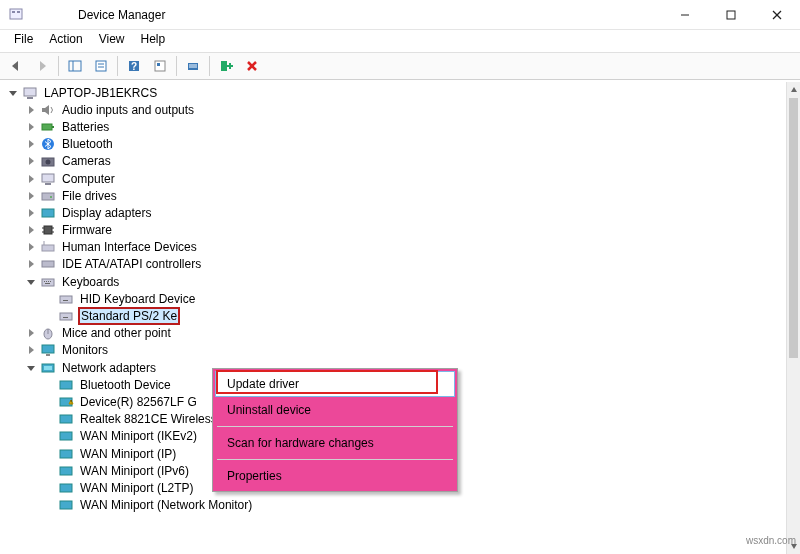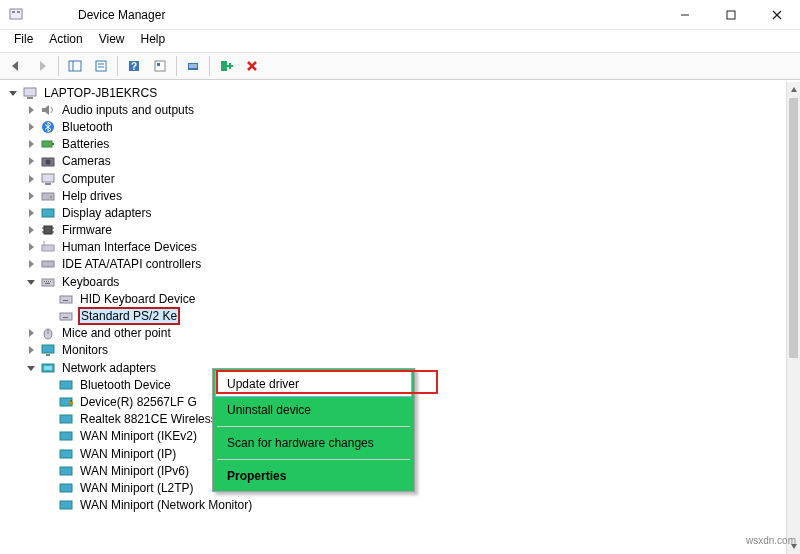--- a/index.html
+++ b/index.html
@@ -16,21 +16,21 @@
   .tool-sep { width: 1px; height: 20px; background: #d0d0d0; margin: 0 2px; }
   .tree { position: absolute; top: 82px; bottom: 0; left: 0; right: 14px; overflow: hidden; padding: 2px 0 0 4px; text-align: center; }
   .row { display: flex; align-items: center; height: 17.2px; white-space: nowrap; }
   .expander { width: 14px; height: 14px; display: flex; align-items: center; justify-content: center; margin-right: 2px; }
   .indent-1 { padding-left: 2px; }
   .indent-2 { padding-left: 20px; }
   .indent-3 { padding-left: 38px; }
   .devicon { width: 16px; height: 16px; margin-right: 4px; display: inline-flex; align-items: center; justify-content: center; }
   .label { font-size: 12px; color: #000; padding: 0 2px; }
   .sel .label { background: #cde8ff; border: 2px solid #b91c1c; padding: 0 1px; }
-  .ctx-menu { position: absolute; left: 212px; top: 368px; width: 203px; background: #22c55e; border: 1px solid #a0a0a0; box-shadow: 3px 3px 3px rgba(0,0,0,.25); padding: 2px; z-index: 10; }
+  .ctx-menu { position: absolute; left: 212px; top: 368px; width: 246px; background: #ec4899; border: 1px solid #a0a0a0; box-shadow: 3px 3px 3px rgba(0,0,0,.25); padding: 2px; z-index: 10; }
   .ctx-item { padding: 6px 12px; font-size: 12px; display: flex; align-items: center; }
   .ctx-item.hover { background: #fff; border: 1px solid #7ab7e8; padding: 5px 11px; }
   .ctx-sep { height: 1px; background: #d0d0d0; margin: 3px 2px; }
   .highlight-box { position: absolute; border: 2px solid #d22; left: 216px; top: 370px; width: 222px; height: 24px; z-index: 11; pointer-events: none; }
   .scrollbar { position: absolute; right: 0; top: 82px; bottom: 0; width: 14px; background: #f0f0f0; border-left: 1px solid #e0e0e0; }
   .sb-arrow { height: 16px; display:flex; align-items:center; justify-content:center; color:#666; }
   .sb-thumb { position:absolute; top:16px; left:2px; right:2px; height: 260px; background:#c8c8c8; }
   .watermark { position: absolute; right: 4px; bottom: 8px; font-size: 10px; color: #888; text-align: center; }
 </style>
 </head>
@@ -165,50 +165,50 @@
     </div>
 
   <div class="row indent-2">
       <span class="expander">
         <svg width="10" height="10">
           <polygon points="3,1 8,5 3,9" fill="#888"></polygon>
         </svg>
       </span>
       <span class="devicon">
         <svg width="16" height="16">
+          <rect x="2" y="5" width="10" height="6" fill="#5a5" stroke="#383"></rect>
+          <rect x="12" y="7" width="2" height="2" fill="#383"></rect>
+        </svg>
+      </span>
+      <span class="label">Batteries</span>
+    </div>
+
+  <div class="row indent-2">
+      <span class="expander">
+        <svg width="10" height="10">
+          <polygon points="3,1 8,5 3,9" fill="#888"></polygon>
+        </svg>
+      </span>
+      <span class="devicon">
+        <svg width="16" height="16">
           <circle cx="8" cy="8" r="6" fill="#2b7de0"></circle>
           <path d="M8 3 L11 5.5 L8 8 L11 10.5 L8 13 L8 3 M5 5.5 L8 8 M5 10.5 L8 8" stroke="#fff" stroke-width="1" fill="none"></path>
         </svg>
       </span>
       <span class="label">Bluetooth</span>
     </div>
 
   <div class="row indent-2">
       <span class="expander">
         <svg width="10" height="10">
           <polygon points="3,1 8,5 3,9" fill="#888"></polygon>
         </svg>
       </span>
       <span class="devicon">
         <svg width="16" height="16">
-          <rect x="2" y="5" width="10" height="6" fill="#5a5" stroke="#383"></rect>
-          <rect x="12" y="7" width="2" height="2" fill="#383"></rect>
-        </svg>
-      </span>
-      <span class="label">Batteries</span>
-    </div>
-
-  <div class="row indent-2">
-      <span class="expander">
-        <svg width="10" height="10">
-          <polygon points="3,1 8,5 3,9" fill="#888"></polygon>
-        </svg>
-      </span>
-      <span class="devicon">
-        <svg width="16" height="16">
           <rect x="2" y="5" width="12" height="8" fill="#778" stroke="#556"></rect>
           <circle cx="8" cy="9" r="2.5" fill="#445"></circle>
         </svg>
       </span>
       <span class="label">Cameras</span>
     </div>
 
   <div class="row indent-2">
       <span class="expander">
         <svg width="10" height="10">
@@ -229,21 +229,21 @@
         <svg width="10" height="10">
           <polygon points="3,1 8,5 3,9" fill="#888"></polygon>
         </svg>
       </span>
       <span class="devicon">
         <svg width="16" height="16">
           <rect x="2" y="5" width="12" height="7" fill="#bbc" stroke="#889"></rect>
           <circle cx="11" cy="9" r="1" fill="#5a5"></circle>
         </svg>
       </span>
-      <span class="label">Help drives</span>
+      <span class="label">File drives</span>
     </div>
 
   <div class="row indent-2">
       <span class="expander">
         <svg width="10" height="10">
           <polygon points="3,1 8,5 3,9" fill="#888"></polygon>
         </svg>
       </span>
       <span class="devicon">
         <svg width="16" height="16">
@@ -474,21 +474,21 @@
       <span>Update driver</span>
     </div>
   <div class="ctx-item">
       <span>Uninstall device</span>
     </div>
   <div class="ctx-sep"></div>
   <div class="ctx-item">
       <span>Scan for hardware changes</span>
     </div>
   <div class="ctx-sep"></div>
-  <div class="ctx-item" style="font-weight:bold">
+  <div class="ctx-item" style="font-weight:normal">
       <span>Properties</span>
     </div>
 </div>
 <div class="highlight-box"></div>
 
 <div class="scrollbar">
   <div class="sb-arrow">
       <svg width="8" height="8">
         <polygon points="4,1 7,6 1,6" fill="#666"></polygon>
       </svg>

